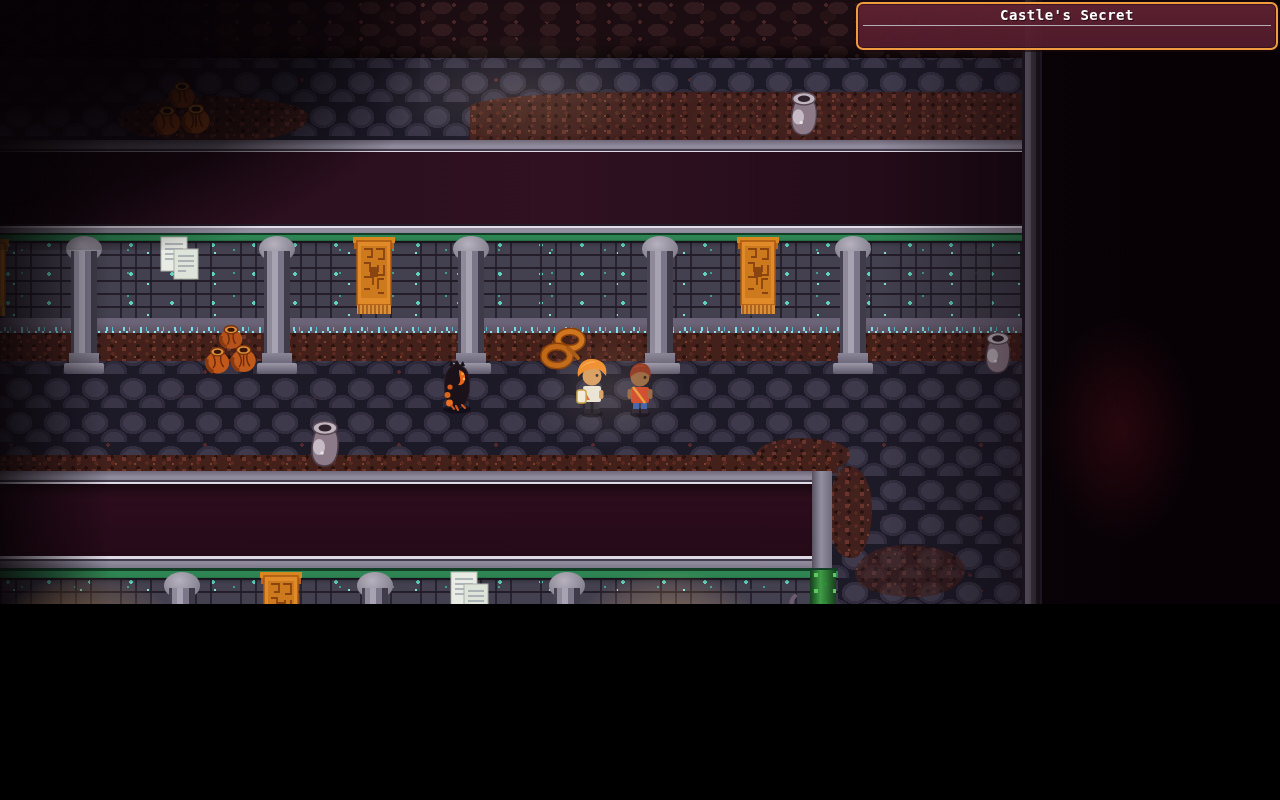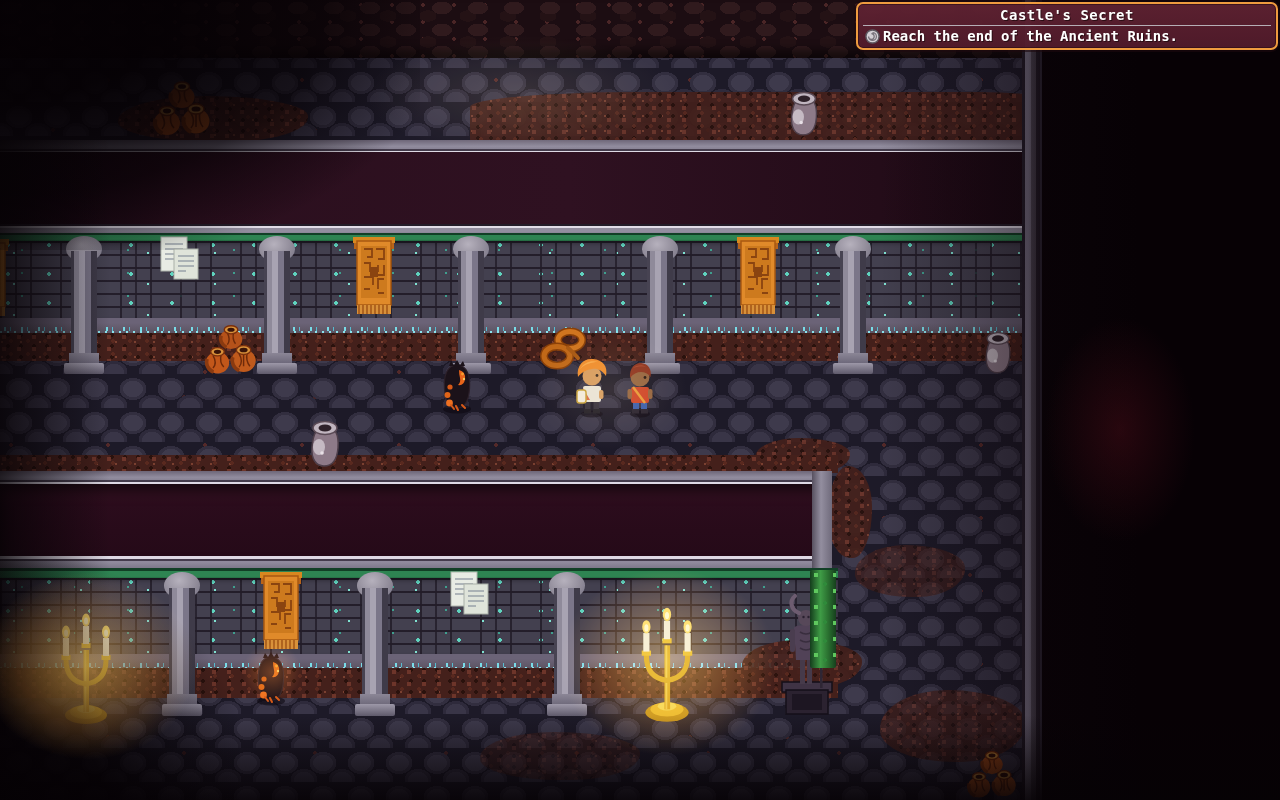--- a/index.html
+++ b/index.html
@@ -1,16 +1,16 @@
 <!DOCTYPE html>
 <html><head>
 <meta charset="utf-8">
 <style>
   html,body{margin:0;padding:0;background:#000;}
-  #stage{position:relative;width:1280px;height:800px;overflow:hidden;background:#86efac;
+  #stage{position:relative;width:1280px;height:604px;overflow:hidden;background:#86efac;
          font-family:"DejaVu Sans Mono", monospace;}
   #stage *{box-sizing:border-box;}
   .abs{position:absolute;}
 
   
   .floor-scales{
     background-color:#1d1a28;
     background-image:
       radial-gradient(ellipse 17px 14px at 19px 15px, #3e3a4c 58%, #322e3f 59% 78%, transparent 79%),
       radial-gradient(ellipse 17px 14px at 0px  32px, #393547 58%, #2e2a3b 59% 78%, transparent 79%),
@@ -515,21 +515,14 @@
     </div>
     <div class="sprite ivy" style="left: 810px; top: 570px; width: 26px; height: 98px;"></div>
     <div class="glow glow-warm" style="left: -62px; top: 536px; width: 300px; height: 260px;"></div>
     <div class="glow glow-warm" style="left: 518px; top: 532px; width: 300px; height: 260px;"></div>
     <div class="glow glow-soft" style="left: 500px; top: 305px; width: 220px; height: 170px;"></div>
     <div class="glow glow-soft" style="left: 300px; top: 10px; width: 440px; height: 170px;"></div>
     <div class="glow glow-ember" style="left: 230px; top: 630px; width: 84px; height: 84px;"></div>
     <div class="quest-box">
     <div class="quest-title">Castle's Secret</div>
     <div class="quest-sep"></div>
-    <div class="quest-row">
-      <svg class="quest-icon" viewBox="0 0 16 16">
-        <circle cx="8" cy="8" r="7" fill="#d3cfd5" stroke="#5e5a62" stroke-width="1.5"></circle>
-        <path d="M8,8 m0,-4.2 a4.2,4.2 0 1,1 -4.2,4.2 a3,3 0 1,0 3,-3" fill="none" stroke="#76717a" stroke-width="1.3"></path>
-      </svg>
-      <span>Reach the end of the Ancient Ruins.</span>
-    </div>
   </div>
 </div>
 
 </body></html>

